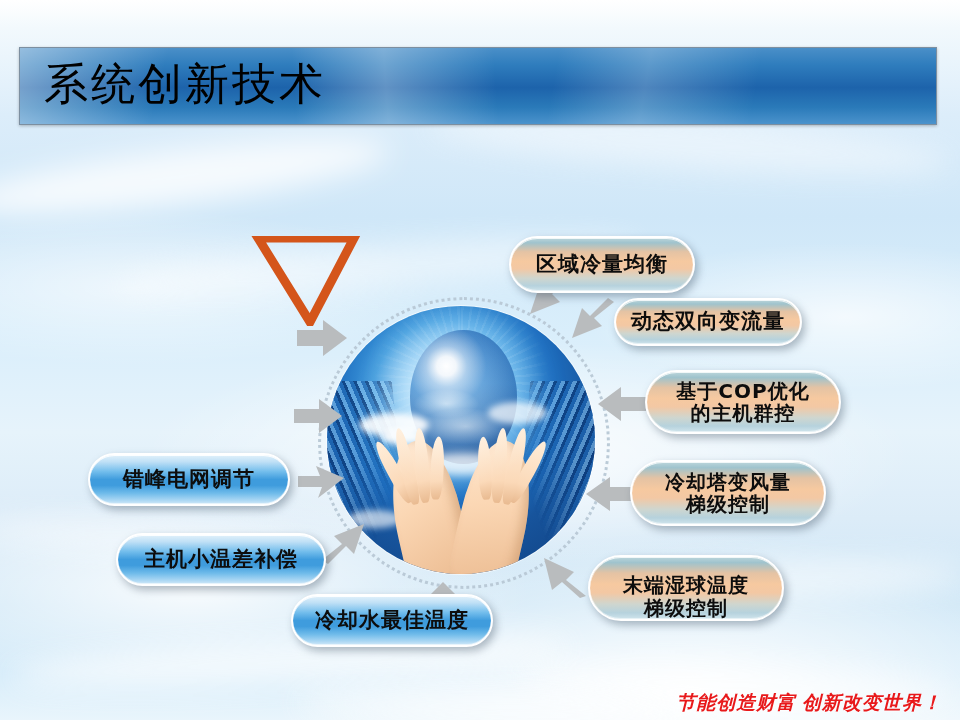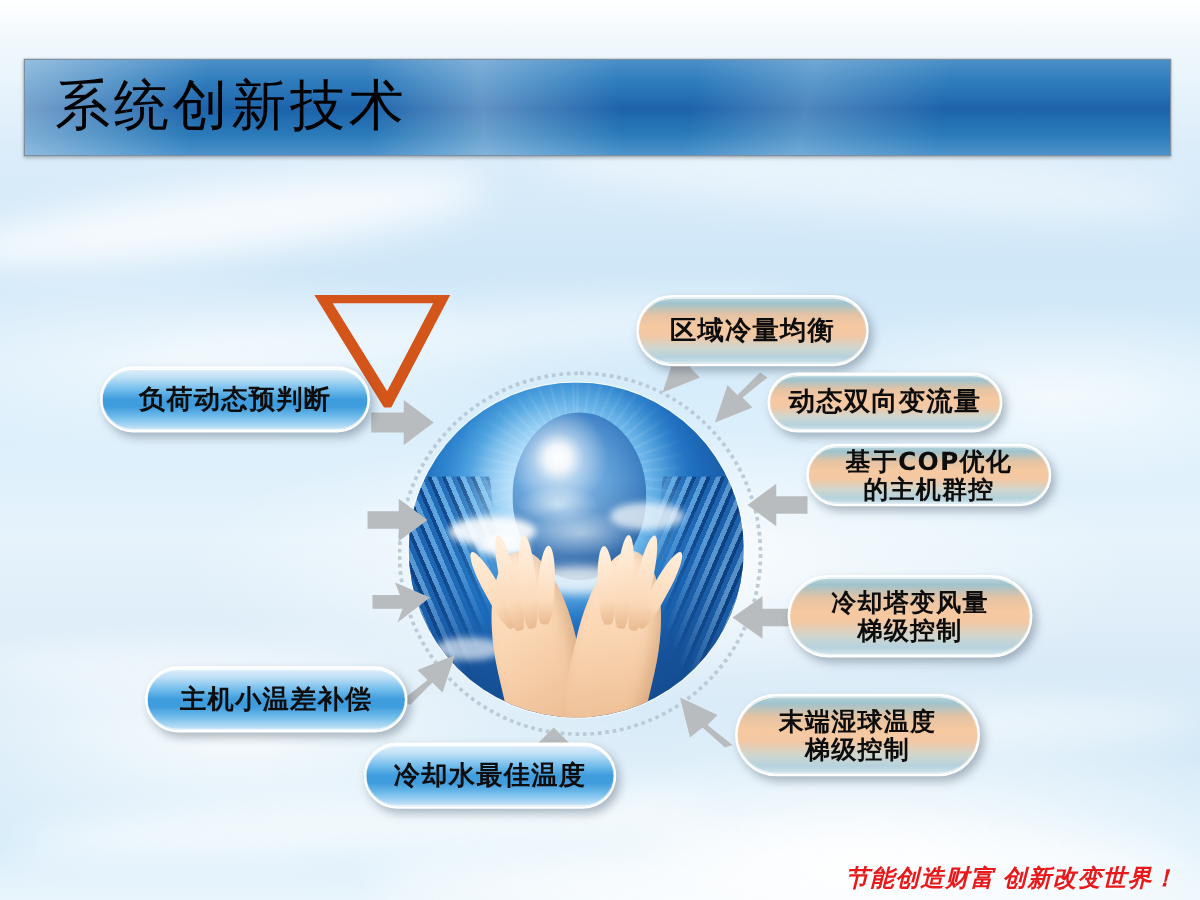--- a/index.html
+++ b/index.html
@@ -172,23 +172,23 @@
 
   
   #pill-load   {left:80px; top:293px; width:216px;height:53px;}
   #pill-pump   {left:84px; top:377px; width:206px;height:53px;}
   #pill-grid   {left:88px; top:453px; width:202px;height:53px;}
   #pill-compens{left:116px;top:533px; width:210px;height:53px;}
   #pill-cwtemp {left:291px;top:594px; width:202px;height:53px;align-items:center;}
   
   #pill-zone   {left:509px;top:212px; width:186px;height:57px;margin-top:24px;}
   #pill-flow   {left:614px;top:298px; width:188px;height:48px;}
-  #pill-cop    {left:645px;top:355px; width:196px;height:50px;}
+  #pill-cop    {left:645px;top:370px; width:196px;height:64px;}
   #pill-tower  {left:630px;top:460px; width:196px;height:66px;text-align:center;}
-  #pill-wetbulb{left:588px;top:555px; width:196px;height:66px;}
+  #pill-wetbulb{left:588px;top:555px; width:196px;height:66px;align-items:flex-end;}
 
   
   .arrow{position:absolute;pointer-events:none;}
 
   
   #footer-slogan{
     position:absolute;right:18px;bottom:4px;
     font-family:Liberation Serif, serif;
     font-size:19px;font-weight:bold;font-style:italic;
     color:#e8191b;letter-spacing:1px;white-space:nowrap;
@@ -272,22 +272,22 @@
   <svg class="arrow" style="left:596px;top:384px;width:52px;height:40px;" viewBox="0 0 52 40">
     <polygon points="50,13 25,13 25,3 2,20 25,37 25,27 50,27" fill="#b9bcbe"></polygon>
   </svg>
   <svg class="arrow" style="left:584px;top:472px;width:52px;height:44px;" viewBox="0 0 52 44">
     <polygon points="50,15 26,15 26,5 2,22 26,39 26,29 50,29" fill="#b9bcbe"></polygon>
   </svg>
   <svg class="arrow" style="left:536px;top:552px;width:54px;height:48px;" viewBox="0 0 54 48">
     <polygon points="50,44 30,28 38,20 8,6 16,38 26,30 44,46" fill="#b9bcbe"></polygon>
   </svg>
 
-  <div id="pill-load" class="pill pill-blue pill-1line">
-    <span>负荷动态预判断</span>
+  <div id="pill-grid" class="pill pill-blue pill-1line">
+    <span>错峰电网调节</span>
   </div>
   <div id="pill-compens" class="pill pill-blue pill-1line">
     <span>主机小温差补偿</span>
   </div>
   <div id="pill-cwtemp" class="pill pill-blue pill-1line">
     <span>冷却水最佳温度</span>
   </div>
 
   <div id="pill-zone" class="pill pill-warm pill-1line">
     <span>区域冷量均衡</span>

